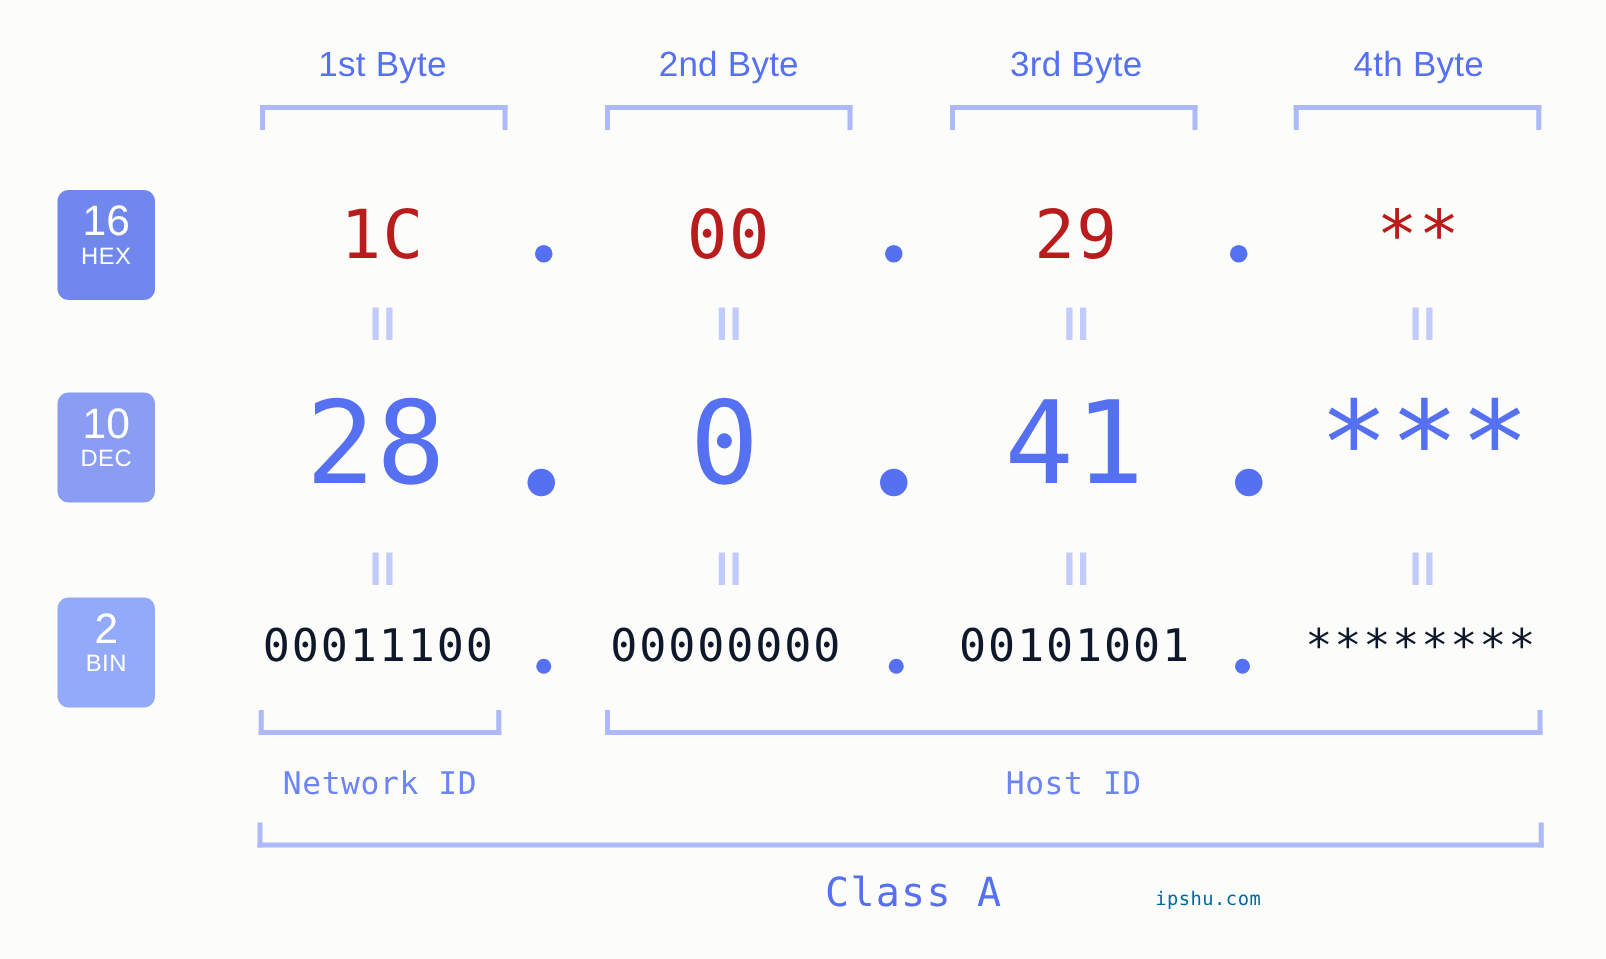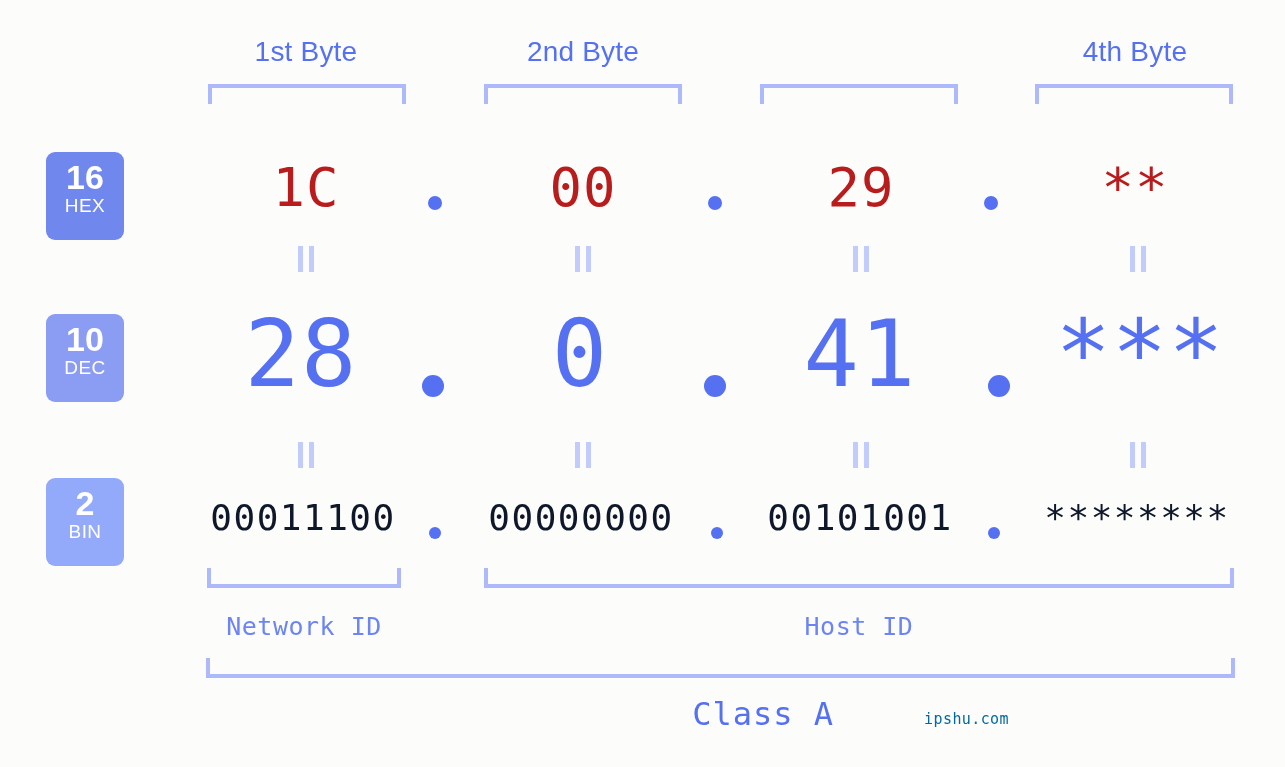--- a/index.html
+++ b/index.html
@@ -62,21 +62,21 @@
     color: #ffffff;
     text-align: center;
     font-family: "Liberation Sans", sans-serif;
     box-sizing: border-box;
     padding-top: 7px;
   }
   .badge .num {
     display: block;
     font-size: 34px;
     line-height: 36px;
-    font-weight: 700;
+    font-weight: 400;
   }
   .badge .lbl {
     display: block;
     font-size: 19px;
     line-height: 22px;
     font-weight: 400;
     letter-spacing: 0.4px;
   }
   #badge-hex { top: 152px; height: 88px; background: #7087ee; }
   #badge-dec { top: 314px; height: 88px; background: #8b9df3; }
@@ -194,20 +194,21 @@
     letter-spacing: 0.4px;
   }
 </style>
 </head>
 <body>
 
 <div class="canvas">
 
   <div class="byte-header" style="left:181px;width:250px;">1st Byte</div>
   <div class="byte-header" style="left:458px;width:250px;">2nd Byte</div>
+  <div class="byte-header" style="left:736px;width:250px;">3rd Byte</div>
   <div class="byte-header" style="left:1010px;width:250px;">4th Byte</div>
 
   <div class="bracket bracket-down" style="left:208px;top:84px;width:198px;"></div>
   <div class="bracket bracket-down" style="left:484px;top:84px;width:198px;"></div>
   <div class="bracket bracket-down" style="left:760px;top:84px;width:198px;"></div>
   <div class="bracket bracket-down" style="left:1035px;top:84px;width:198px;"></div>
 
   <div class="badge" id="badge-hex">
     <span class="num">16</span>
     <span class="lbl">HEX</span>
@@ -261,17 +262,17 @@
     <div class="val" style="left:1012px;width:250px;">********</div>
   </div>
 
   <div class="bracket bracket-up" style="left:207px;top:568px;width:194px;"></div>
   <div class="bracket bracket-up" style="left:484px;top:568px;width:750px;"></div>
 
   <div class="id-label" style="left:738px;width:242px;">Host ID</div>
   <div class="id-label" style="left:183px;width:242px;">Network ID</div>
 
   <div class="bracket bracket-up" style="left:206px;top:658px;width:1029px;"></div>
-  <div class="class-label" style="left:592px;width:242px;text-align:right;">Class A</div>
+  <div class="class-label" style="left:610px;width:242px;">Class A</div>
 
   <div class="watermark">ipshu.com</div>
 
 </div>
 
 </body></html>

